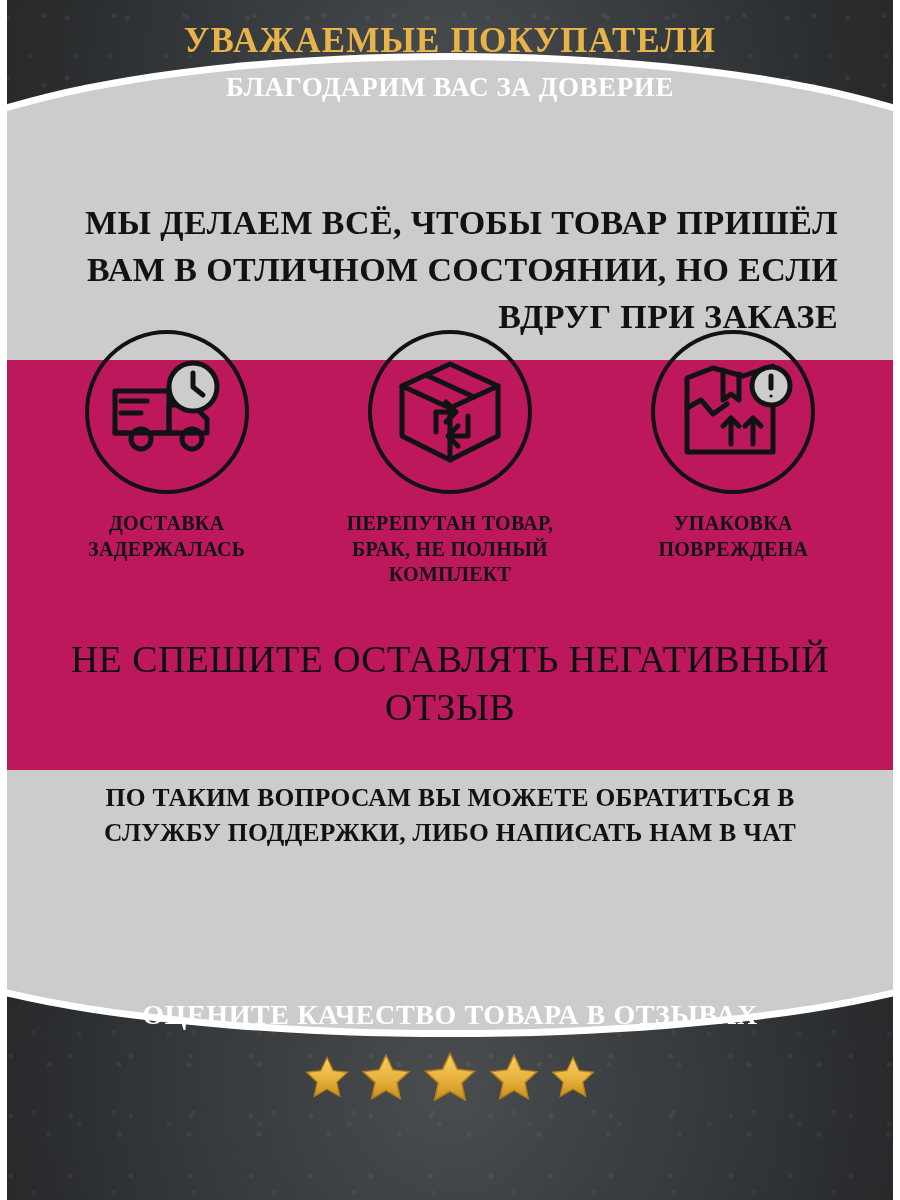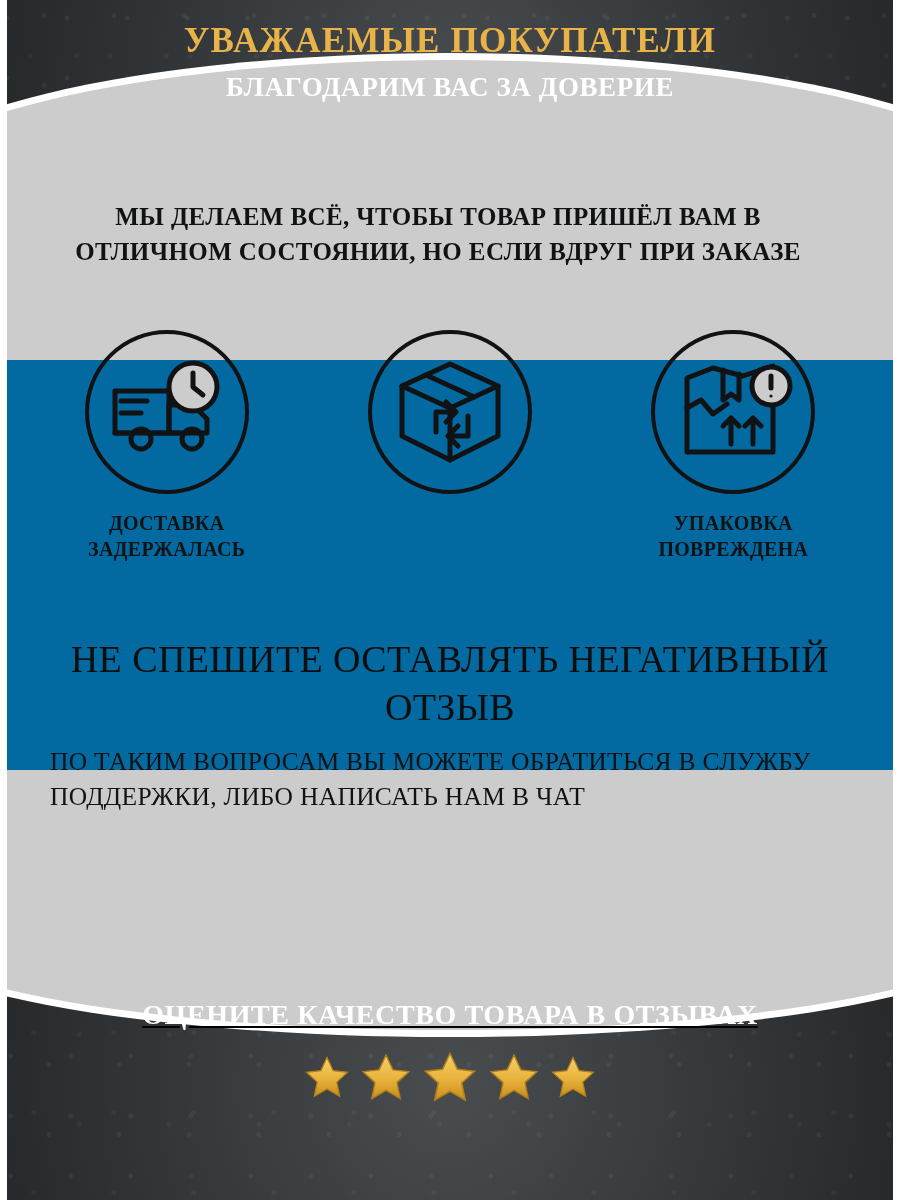--- a/index.html
+++ b/index.html
@@ -14,21 +14,21 @@
     background: #cfcfcf;
     position: relative;
     overflow: hidden;
   }
 
   
   .page {
     position: relative;
     width: 900px;
     height: 1200px;
-    background: #0369a1;
+    background: #be185d;
     overflow: hidden;
   }
 
   
   .top-band {
     position: absolute;
     top: 0; left: 0;
     width: 900px;
     height: 185px;
     background:
@@ -117,25 +117,25 @@
     font-weight: bold;
     line-height: 1.22;
     letter-spacing: 0.6px;
     text-transform: uppercase;
   }
 
   
   .intro {
     position: absolute;
     top: 200px;
-    left: 48px;
+    left: 58px;
     width: 780px;
-    text-align: center;
+    text-align: right;
     color: #111213;
-    font-size: 25px;
+    font-size: 34px;
     font-weight: bold;
     line-height: 1.38;
     letter-spacing: 0.4px;
     text-transform: uppercase;
     z-index: 5;
   }
 
   
   .icon-row {
     position: absolute;
@@ -188,45 +188,45 @@
     font-weight: normal;
     line-height: 1.25;
     letter-spacing: 0.4px;
     text-transform: uppercase;
     z-index: 5;
   }
 
   
   .support {
     position: absolute;
-    top: 744px;
+    top: 780px;
     left: 50px;
     width: 800px;
+    text-align: center;
     color: #111213;
     font-size: 25.5px;
-    font-weight: normal;
+    font-weight: bold;
     line-height: 1.38;
     letter-spacing: 0.3px;
     text-transform: uppercase;
     z-index: 5;
   }
 
   
   .footer {
     position: absolute;
     bottom: 0; left: 0;
     width: 900px;
     height: 225px;
     z-index: 5;
     display: flex;
     flex-direction: column;
     align-items: center;
     justify-content: flex-start;
     padding-top: 22px;
-    text-decoration: underline;
   }
   .footer-text {
     color: #ffffff;
     font-size: 28px;
     font-weight: bold;
     line-height: 1.25;
     letter-spacing: 0.6px;
     text-align: center;
     text-transform: uppercase;
   }
@@ -282,20 +282,21 @@
       <div class="icon-circle">
         <svg width="120" height="112" viewBox="0 0 120 112" fill="none" stroke="#111213" stroke-width="5" stroke-linecap="round" stroke-linejoin="round">
           <path d="M60 8 L108 30 L60 52 L12 30 Z"></path>
           <path d="M12 30 V80 L60 104 V52"></path>
           <path d="M108 30 V80 L60 104"></path>
           <path d="M36 19 L84 41"></path>
           <path d="M46 76 V56 H66 L56 46 M66 56 L56 66" stroke-width="5"></path>
           <path d="M78 60 V80 H58 L68 90 M58 80 L68 70" stroke-width="5"></path>
         </svg>
       </div>
+      <div class="icon-caption">ПЕРЕПУТАН ТОВАР, БРАК, НЕ ПОЛНЫЙ КОМПЛЕКТ</div>
     </div>
 
     <div class="icon-block">
       <div class="icon-circle">
         <svg width="120" height="112" viewBox="0 0 120 112" fill="none" stroke="#111213" stroke-width="5" stroke-linecap="round" stroke-linejoin="round">
           <path d="M14 22 L40 12 L70 20 L100 10 V96 H14 Z"></path>
           <path d="M14 52 L28 44 L40 58 L54 48"></path>
           <path d="M50 14 V44 L58 38 L66 44 V18"></path>
           <path d="M58 88 V62 M58 62 L50 70 M58 62 L66 70"></path>
           <path d="M80 88 V62 M80 62 L72 70 M80 62 L88 70"></path>

